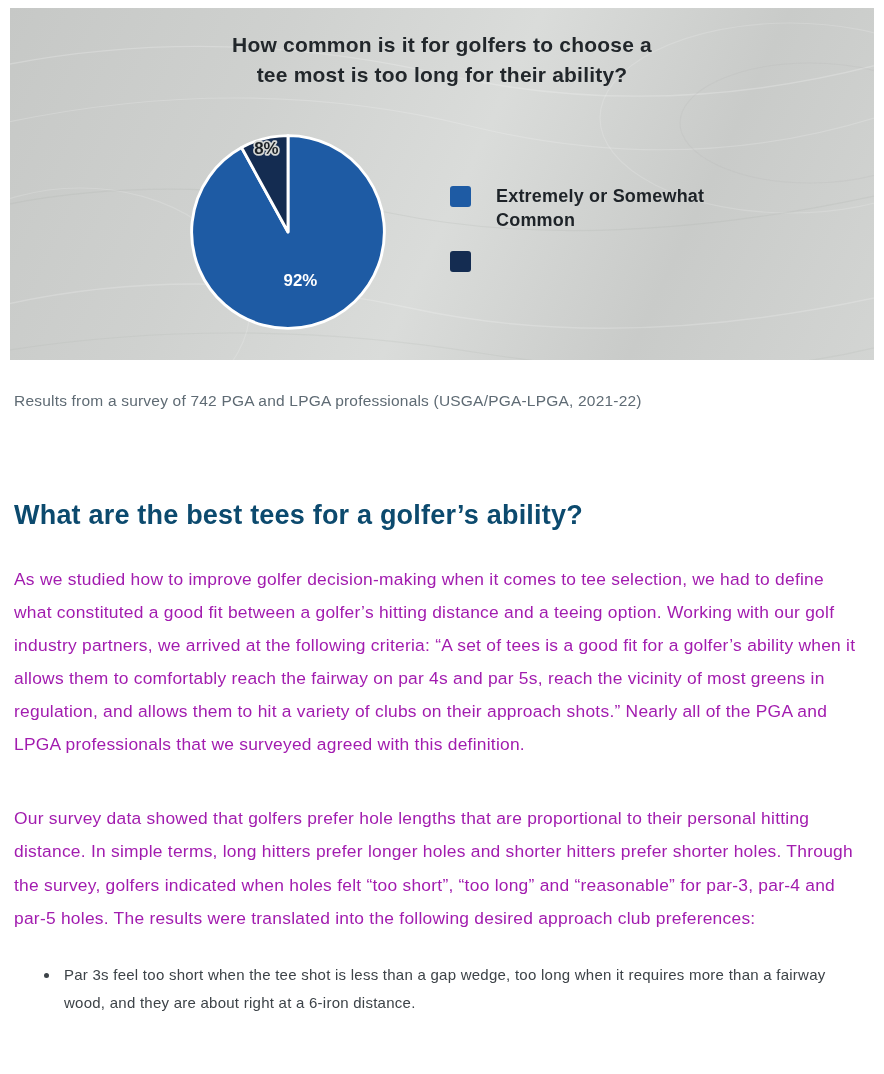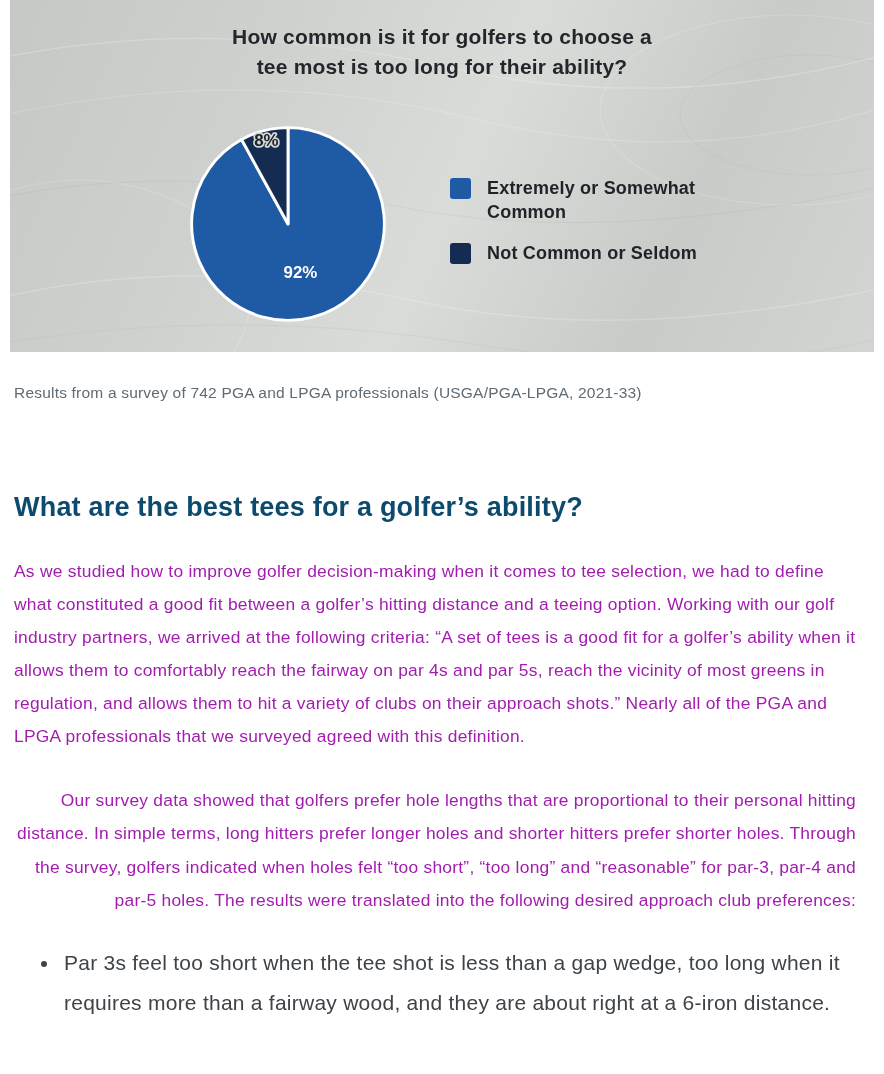--- a/index.html
+++ b/index.html
@@ -6,21 +6,21 @@
   html, body { background: #ffffff; }
   body {
     width: 884px; height: 1074px; overflow: hidden;
     font-family: "Liberation Sans", "DejaVu Sans", sans-serif;
     color: #3d4348;
   }
 
   
   .banner {
     position: relative;
-    margin: 0 10px 0 10px;
+    margin: 8px 10px 0 10px;
     height: 352px;
     overflow: hidden;
     background: linear-gradient(115deg, #c6c8c6 0%, #cfd1cf 28%, #dadcda 52%, #c9cbc9 76%, #d3d5d3 100%);
   }
   .contours { position: absolute; inset: 0; width: 100%; height: 100%; }
   .banner-title {
     position: relative; z-index: 2;
     margin-top: 22px;
     text-align: center;
     font-size: 21px; line-height: 1.45; font-weight: 700;
@@ -35,21 +35,21 @@
   .pie-text {
     font-family: "Liberation Sans", "DejaVu Sans", sans-serif;
     font-weight: 700; font-size: 17.5px;
   }
   .legend {
     position: absolute; z-index: 2;
     left: 440px; top: 176px;
     width: 262px;
     display: flex; flex-direction: column; gap: 16px;
   }
-  .legend-item { display: flex; align-items: flex-start; gap: 16px; }
+  .legend-item { display: flex; align-items: flex-start; gap: 25px; }
   .swatch {
     width: 21px; height: 21px; border-radius: 3px;
     flex: 0 0 auto; margin-top: 2px;
     background: #1e5ba4;
   }
   .legend-label {
     font-size: 18px; font-weight: 600; color: #1e2328;
     line-height: 1.35; letter-spacing: .2px;
   }
 
@@ -62,28 +62,28 @@
   .heading {
     margin-top: 90px;
     font-size: 27px; font-weight: 700; color: #0c4a6e;
     letter-spacing: .2px;
   }
   .body-p {
     margin-top: 32px;
     font-size: 17.4px; line-height: 1.9; letter-spacing: .25px;
     color: #a21caf;
   }
-  .body-p + .body-p { margin-top: 31px; text-align: right; }
+  .body-p + .body-p { margin-top: 41px; }
   .bullets {
     margin-top: 26px;
     padding-left: 46px;
     list-style: disc;
   }
   .bullets li {
-    font-size: 21px; line-height: 1.9; letter-spacing: .25px;
+    font-size: 15px; line-height: 1.9; letter-spacing: .25px;
     color: #3d4348;
     padding-left: 4px;
   }
 </style>
 </head>
 <body>
 
 <div class="page">
 
   <figure class="banner">
@@ -112,27 +112,26 @@
         </svg>
     </div>
 
     <div class="legend">
       <div class="legend-item">
         <span class="swatch" style="background: rgb(30, 91, 164);"></span>
         <span class="legend-label">Extremely or Somewhat Common</span>
       </div>
       <div class="legend-item">
         <span class="swatch" style="background: rgb(20, 44, 81);"></span>
-        <span class="legend-label">Not Common or Seldom</span>
       </div>
     </div>
   </figure>
 
   <div class="article">
-    <p class="caption">Results from a survey of 742 PGA and LPGA professionals (USGA/PGA-LPGA, 2021-33)</p>
+    <p class="caption">Results from a survey of 742 PGA and LPGA professionals (USGA/PGA-LPGA, 2021-22)</p>
 
     <h2 class="heading">What are the best tees for a golfer’s ability?</h2>
 
     <p class="body-p">As we studied how to improve golfer decision-making when it comes to tee selection, we had to define what constituted a good fit between a golfer’s hitting distance and a teeing option. Working with our golf industry partners, we arrived at the following criteria: “A set of tees is a good fit for a golfer’s ability when it allows them to comfortably reach the fairway on par 4s and par 5s, reach the vicinity of most greens in regulation, and allows them to hit a variety of clubs on their approach shots.” Nearly all of the PGA and LPGA professionals that we surveyed agreed with this definition.</p>
     <p class="body-p">Our survey data showed that golfers prefer hole lengths that are proportional to their personal hitting distance. In simple terms, long hitters prefer longer holes and shorter hitters prefer shorter holes. Through the survey, golfers indicated when holes felt “too short”, “too long” and “reasonable” for par-3, par-4 and par-5 holes. The results were translated into the following desired approach club preferences:</p>
 
     <ul class="bullets">
       <li>Par 3s feel too short when the tee shot is less than a gap wedge, too long when it requires more than a fairway wood, and they are about right at a 6-iron distance.</li>
     </ul>
   </div>

